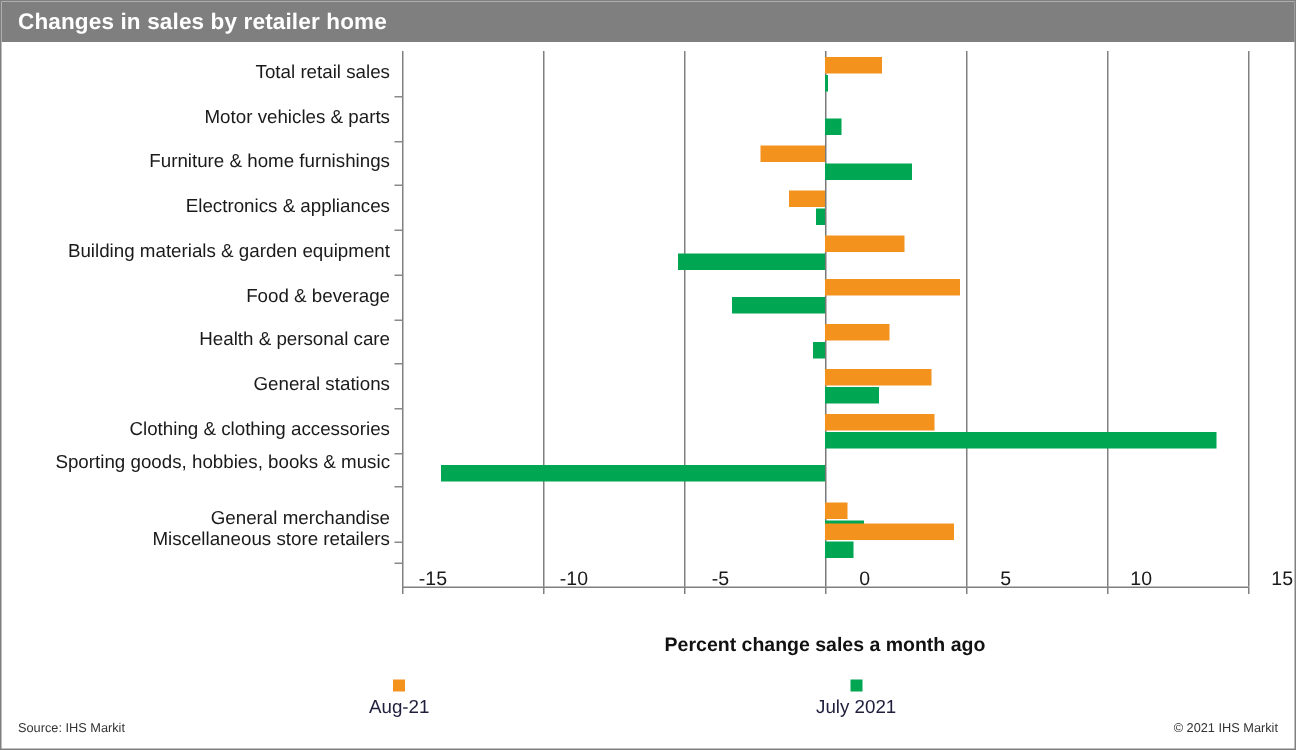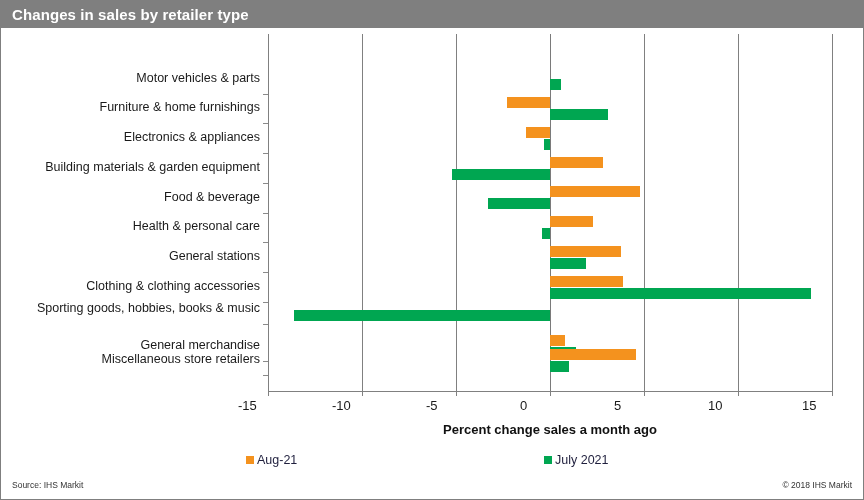--- a/index.html
+++ b/index.html
@@ -102,24 +102,24 @@
   .bar {
     position: absolute;
     height: 11px;
   }
   .bar.aug  { background: #F4921E; top: 3.5px; }
   .bar.july { background: #00A651; top: 15.5px; }
 
   
   .xtick-label {
     position: absolute;
-    top: 397px;
+    top: 377px;
     width: 60px;
     margin-left: -30px;
-    text-align: left;
+    text-align: right;
     font-size: 13px;
     color: #1a1a1a;
   }
 
   #xaxis-title {
     position: absolute;
     left: 267px;
     top: 421px;
     width: 564px;
     text-align: center;
@@ -137,20 +137,21 @@
     height: 18px;
   }
   .legend-entry {
     position: absolute;
     display: flex;
     align-items: center;
     gap: 3px;
     font-size: 12.5px;
     color: #1f1f3d;
     white-space: nowrap;
+    flex-direction: column;
   }
   .legend-swatch {
     width: 8px;
     height: 8px;
     display: inline-block;
   }
   #legend-aug  { left: 245px; }
   #legend-july { left: 543px; }
 
   
@@ -170,31 +171,37 @@
     color: #333333;
     white-space: nowrap;
   }
 </style>
 </head>
 <body>
 
 <div id="chart-card">
 
   <div id="title-bar">
-    <div id="title-text">Changes in sales by retailer type</div>
+    <div id="title-text">Changes in sales by retailer home</div>
   </div>
 
   <div id="plot">
       <div class="gridline" style="left: 0px;"></div>
       <div class="gridline" style="left: 94px;"></div>
       <div class="gridline" style="left: 188px;"></div>
       <div class="gridline zero" style="left: 282px;"></div>
       <div class="gridline" style="left: 376px;"></div>
       <div class="gridline" style="left: 470px;"></div>
       <div class="gridline" style="left: 564px;"></div>
+      <div class="cat-row" style="top: 0px; height: 29.75px;">
+        <div class="row-tick" style="top: 29.75px;"></div>
+        <div class="cat-label" style="top: 6.875px;">Total retail sales</div>
+        <div class="bar aug" title="Total retail sales — Aug-21: 2%" style="left: 282px; width: 37.6px; background: rgb(244, 146, 30);"></div>
+        <div class="bar july" title="Total retail sales — July 2021: 0.1%" style="left: 282px; width: 1.88px; background: rgb(0, 166, 81);"></div>
+      </div>
       <div class="cat-row" style="top: 29.75px; height: 29.75px; padding-left: 32px;">
         <div class="row-tick" style="top: 29.75px;"></div>
         <div class="cat-label" style="top: 6.875px;">Motor vehicles &amp; parts</div>
         <div class="bar july" title="Motor vehicles &amp; parts — July 2021: 0.6%" style="left: 282px; width: 11.28px; background: rgb(0, 166, 81);"></div>
       </div>
       <div class="cat-row" style="top: 59.5px; height: 29.75px;">
         <div class="row-tick" style="top: 29.75px;"></div>
         <div class="cat-label" style="top: 6.875px;">Furniture &amp; home furnishings</div>
         <div class="bar aug" title="Furniture &amp; home furnishings — Aug-21: -2.3%" style="left: 238.76px; width: 43.24px; background: rgb(244, 146, 30);"></div>
         <div class="bar july" title="Furniture &amp; home furnishings — July 2021: 3.1%" style="left: 282px; width: 58.28px; background: rgb(0, 166, 81);"></div>
@@ -279,15 +286,15 @@
       <span class="legend-swatch" style="background: rgb(244, 146, 30);"></span>
       <span>Aug-21</span>
     </div>
     <div class="legend-entry" id="legend-july">
       <span class="legend-swatch" style="background: rgb(0, 166, 81);"></span>
       <span>July 2021</span>
     </div>
   </div>
 
   <div id="footer-source">Source: IHS Markit</div>
-  <div id="footer-copyright">© 2018  IHS Markit</div>
+  <div id="footer-copyright">© 2021  IHS Markit</div>
 
 </div>
 
 </body></html>

